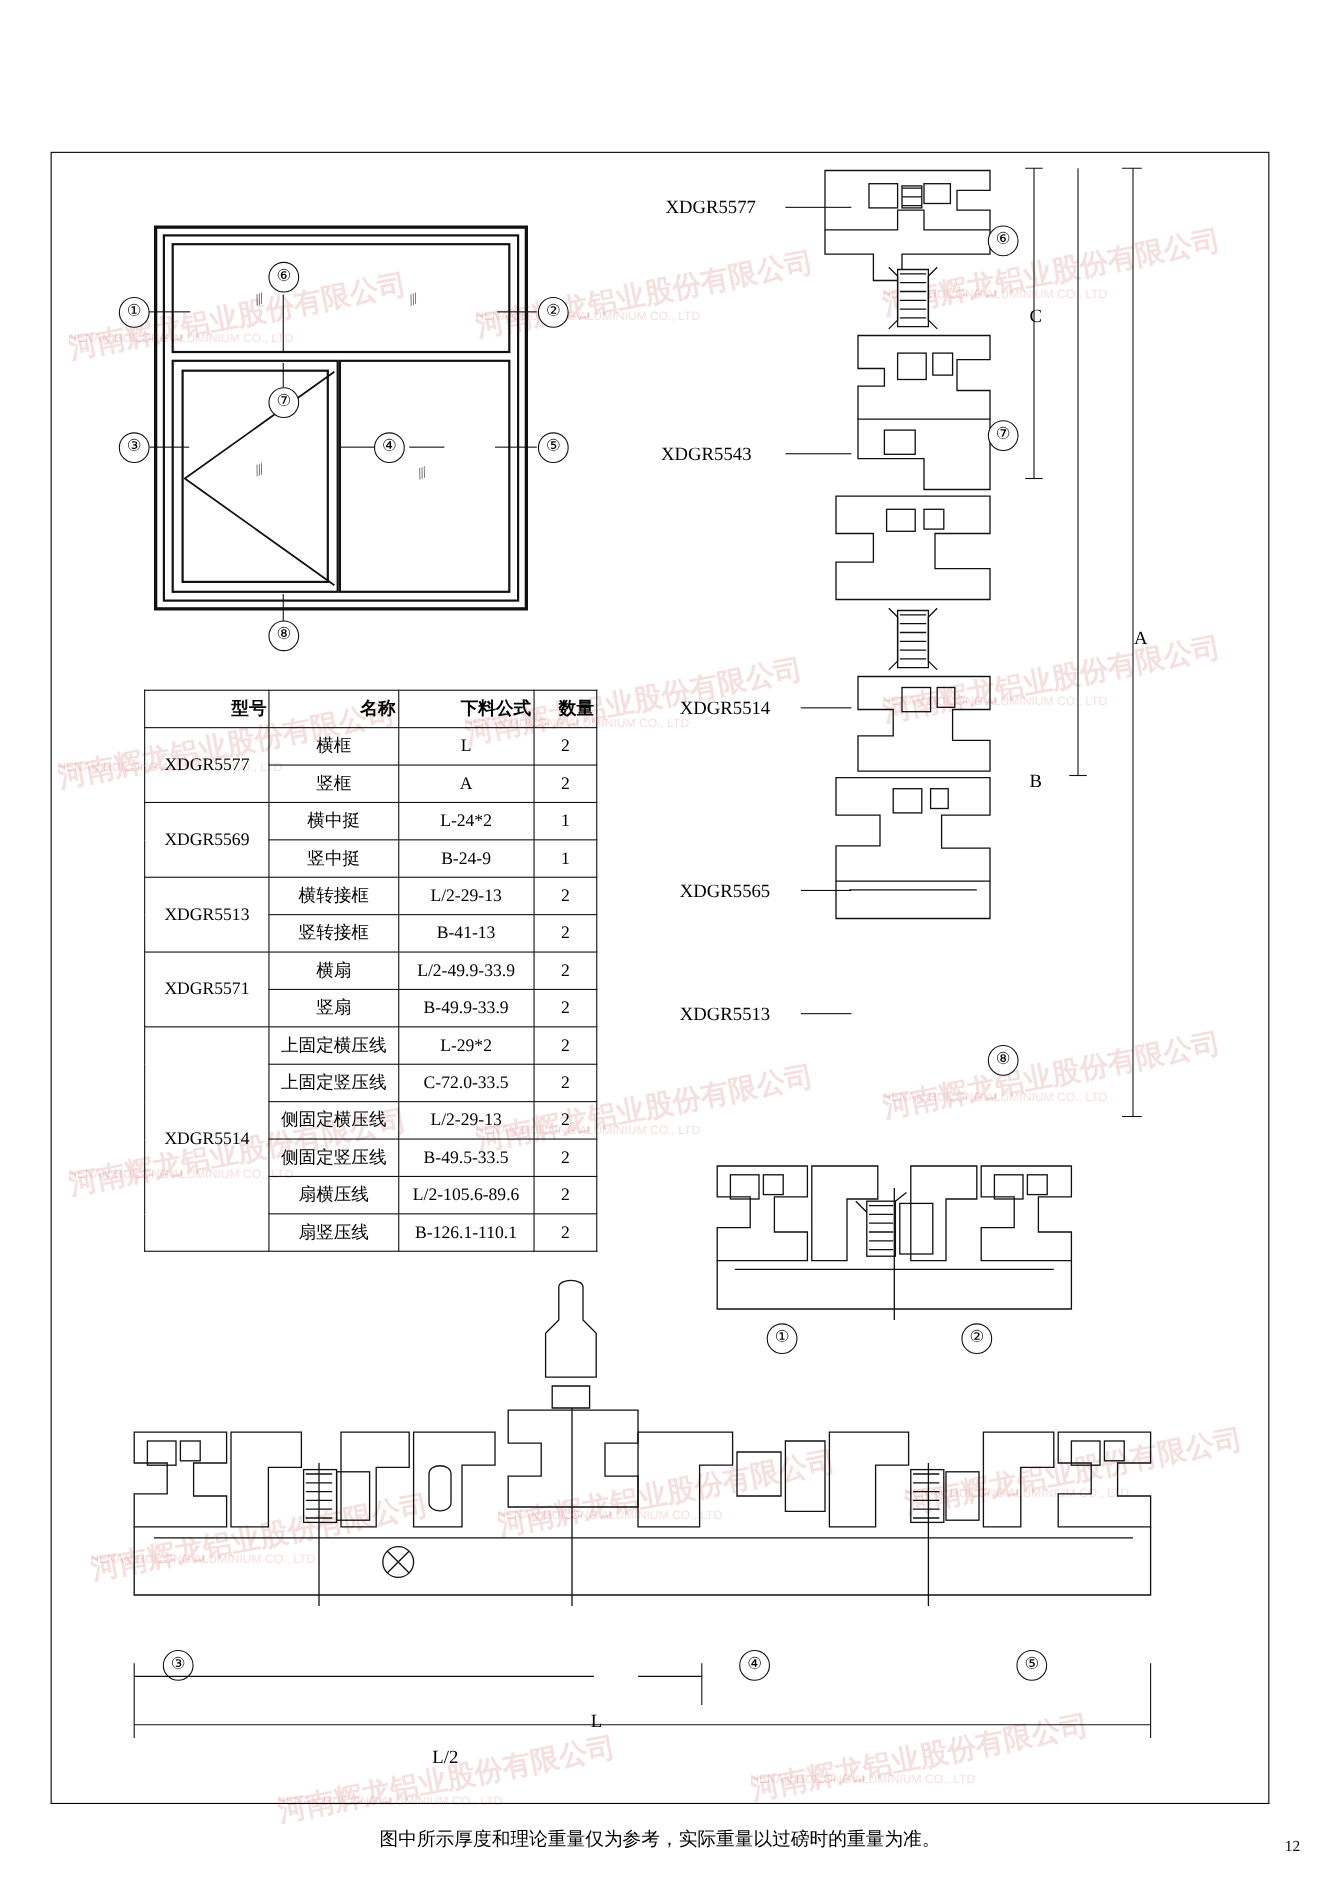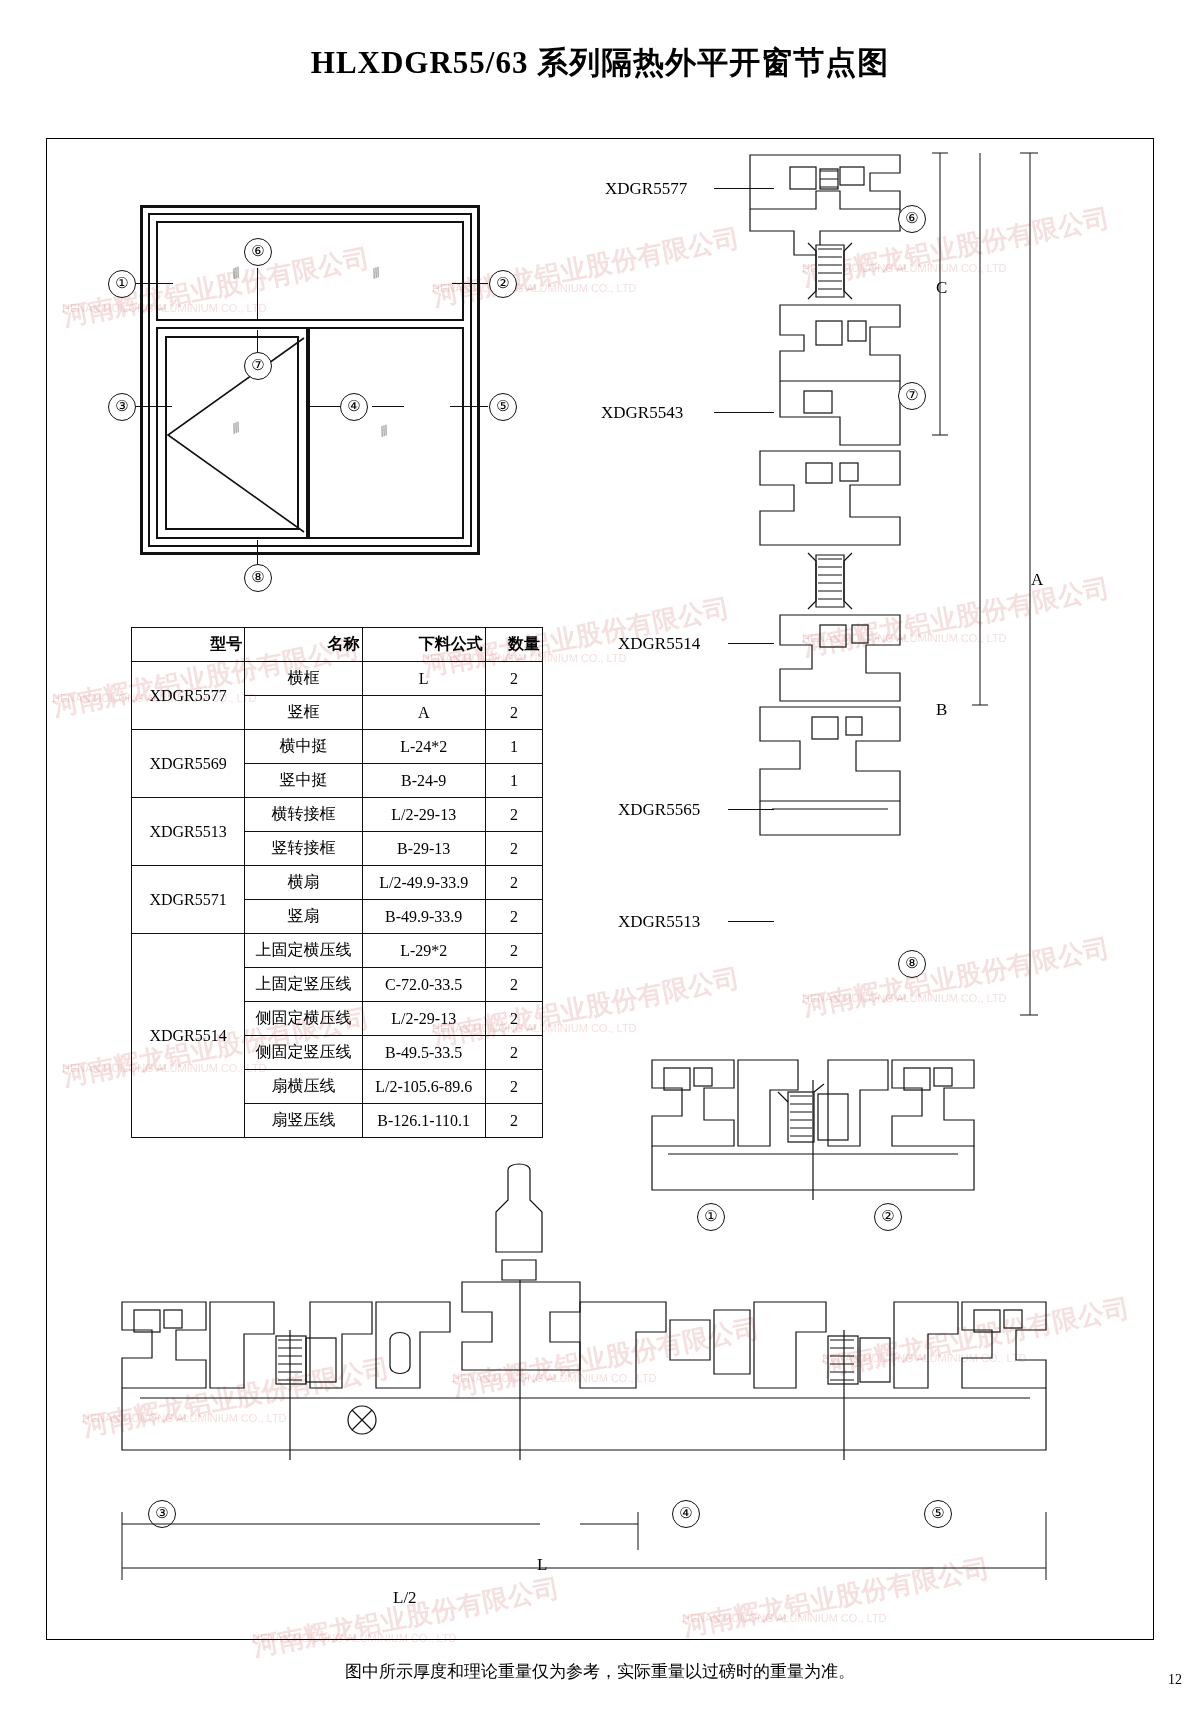--- a/index.html
+++ b/index.html
@@ -229,21 +229,20 @@
   <div class="wm-small" style="left:82px; top:1412px;">HENAN HUILONG ALUMINIUM CO., LTD</div>
   <div class="wm" style="left:450px; top:1340px;">河南辉龙铝业股份有限公司</div>
   <div class="wm-small" style="left:452px; top:1372px;">HENAN HUILONG ALUMINIUM CO., LTD</div>
   <div class="wm" style="left:820px; top:1320px;">河南辉龙铝业股份有限公司</div>
   <div class="wm-small" style="left:822px; top:1352px;">HENAN HUILONG ALUMINIUM CO., LTD</div>
   <div class="wm" style="left:250px; top:1600px;">河南辉龙铝业股份有限公司</div>
   <div class="wm-small" style="left:252px; top:1632px;">HENAN HUILONG ALUMINIUM CO., LTD</div>
   <div class="wm" style="left:680px; top:1580px;">河南辉龙铝业股份有限公司</div>
   <div class="wm-small" style="left:682px; top:1612px;">HENAN HUILONG ALUMINIUM CO., LTD</div>
 
-  <div class="page-title">HLXDGR55/63 系列隔热外平开窗节点图</div>
 
   <div class="drawing-frame"></div>
 
   <div class="elevation">
     <div class="elev-outer"></div>
     <div class="elev-inner"></div>
     <div class="elev-top-sash"></div>
     <div class="elev-bottom-left">
       <div class="elev-bottom-left-inner"></div>
       <svg width="152" height="212" viewBox="0 0 152 212" style="position:absolute;left:0;top:0">
@@ -316,21 +315,21 @@
         <td class="qty">1</td>
       </tr>
       <tr>
         <td class="model" rowspan="2">XDGR5513</td>
         <td class="name">横转接框</td>
         <td class="formula">L/2-29-13</td>
         <td class="qty">2</td>
       </tr>
       <tr>
         <td class="name">竖转接框</td>
-        <td class="formula">B-29-13</td>
+        <td class="formula">B-41-13</td>
         <td class="qty">2</td>
       </tr>
       <tr>
         <td class="model" rowspan="2">XDGR5571</td>
         <td class="name">横扇</td>
         <td class="formula">L/2-49.9-33.9</td>
         <td class="qty">2</td>
       </tr>
       <tr>
         <td class="name">竖扇</td>

